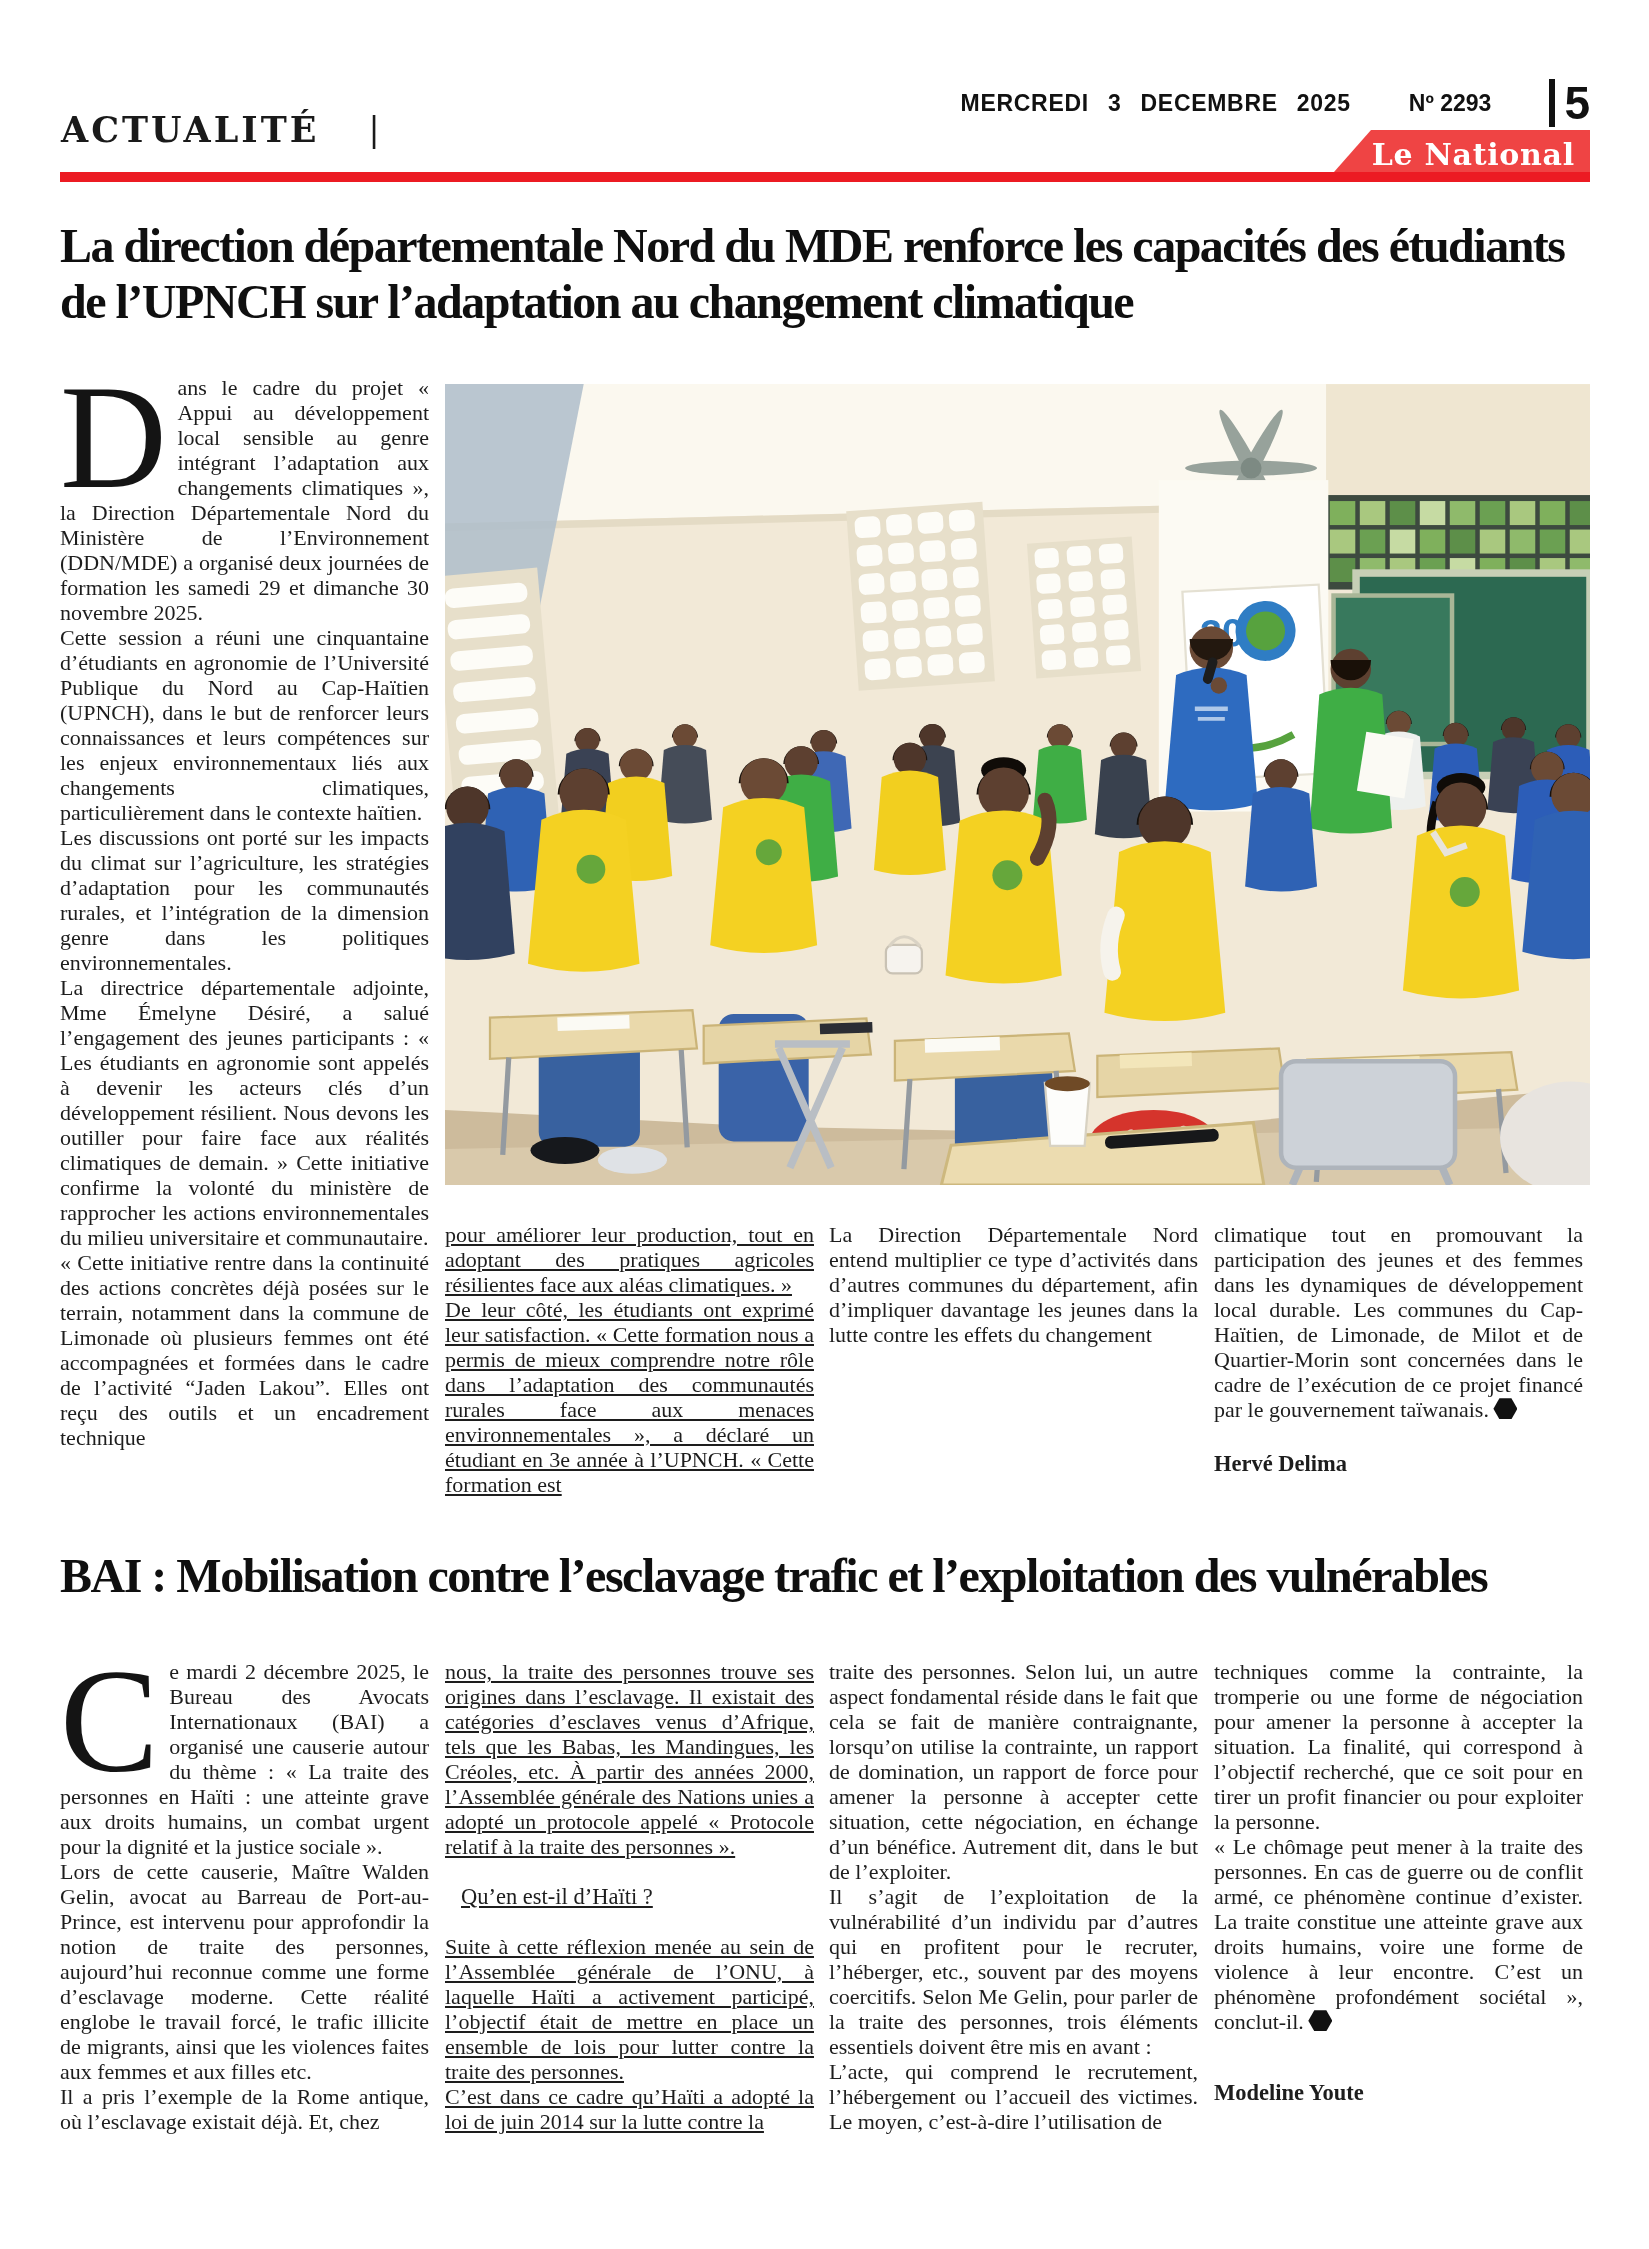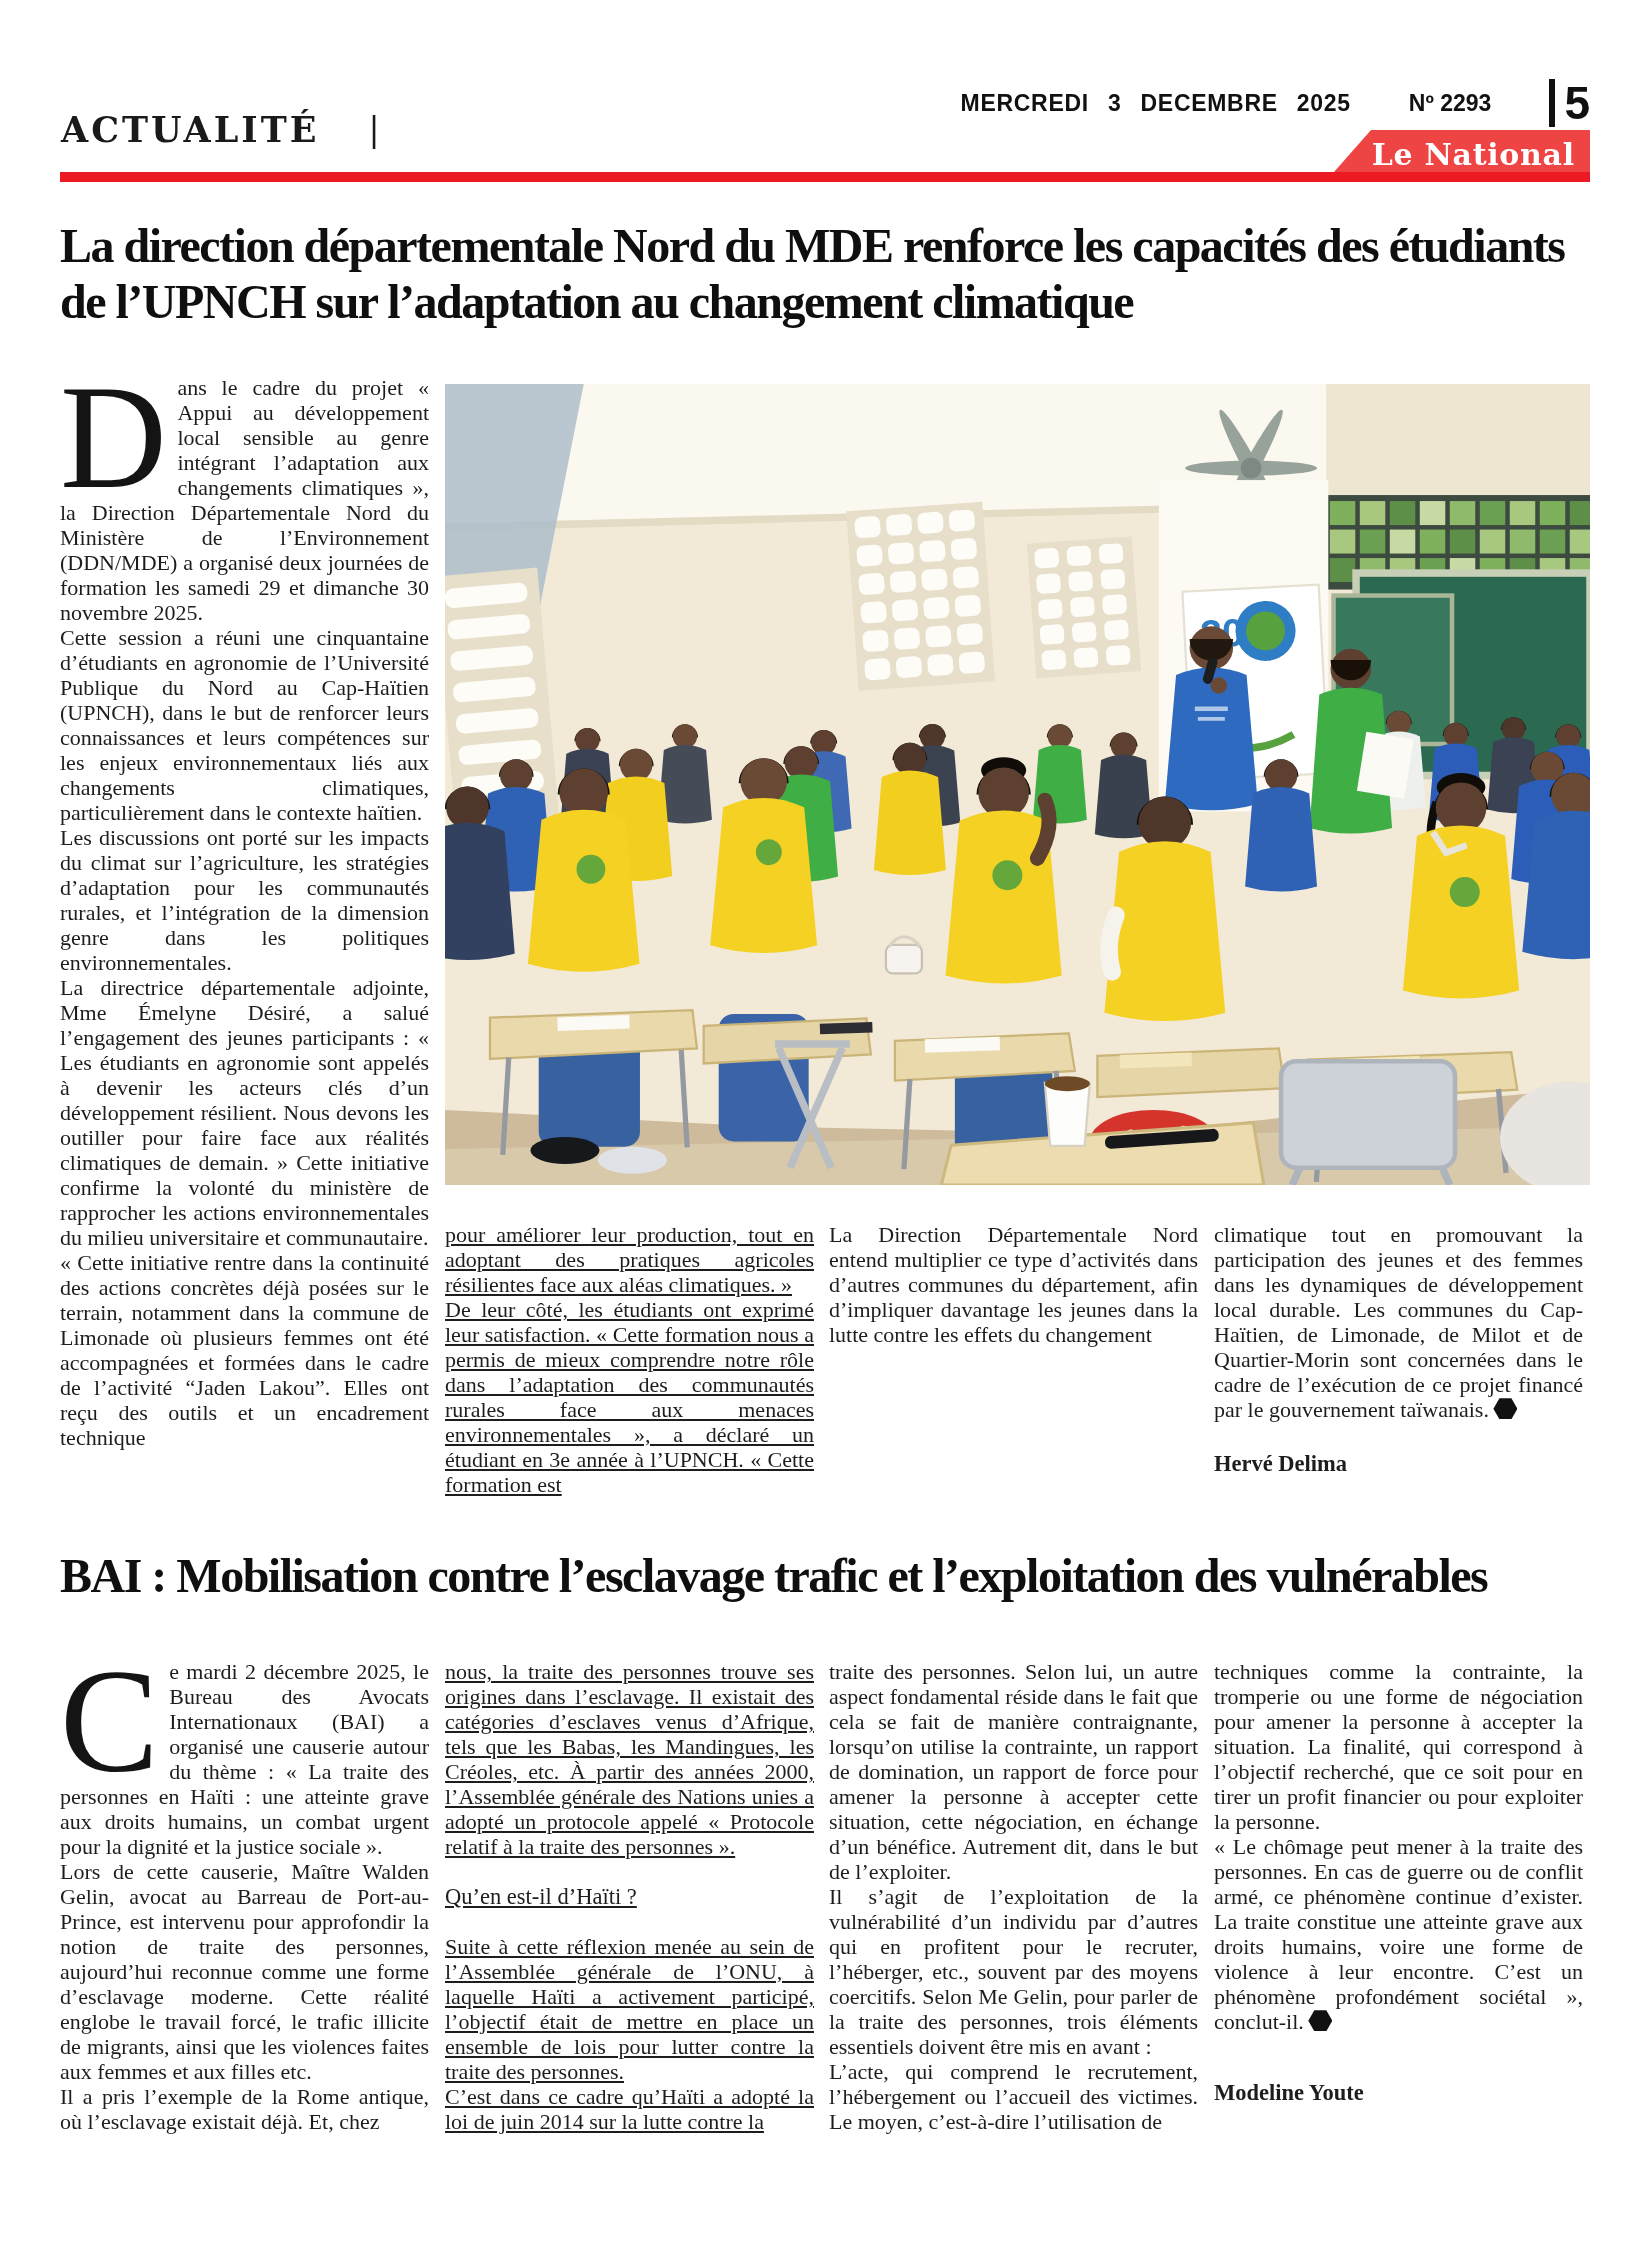--- a/index.html
+++ b/index.html
@@ -31,21 +31,21 @@
   
   .col{position:absolute;width:369px;font-size:22px;line-height:25px;text-align:justify;
        color:#1d1d1d;overflow:hidden;}
   .col p{margin:0;}
   .cx1{left:60px;}  .cx2{left:445px;text-decoration:underline;}  .cx3{left:829px;}  .cx4{left:1214px;}
   .a1c1{top:375px;height:1132px;}
   .a1low{top:1222px;height:300px;}
   .a1c4{height:315px;}
   .a2c{top:1659px;height:585px;}
   .dropcap{float:left;font-size:148px;line-height:112px;padding:6px 10.5px 0 0;color:#141414;}
-  .subhead{font-weight:normal;font-size:22.5px;margin:25px 0 !important;text-align:left;}
+  .subhead{font-weight:normal;font-size:22.5px;margin:25px 16px !important;text-align:left;}
   .byline{font-weight:bold;margin-top:28.5px !important;text-align:left;font-size:22.5px;}
   .byline-a2{margin-top:46px !important;}
   .hexmark{display:inline-block;width:24px;height:21px;background:#111;margin-left:4.5px;vertical-align:-2.2px;
            clip-path:polygon(25% 0,75% 0,100% 50%,75% 100%,25% 100%,0 50%);}
 
   
   .photo-wrap{position:absolute;left:445px;top:384px;width:1145px;height:801px;overflow:hidden;}
 </style>
 </head>
 <body>

